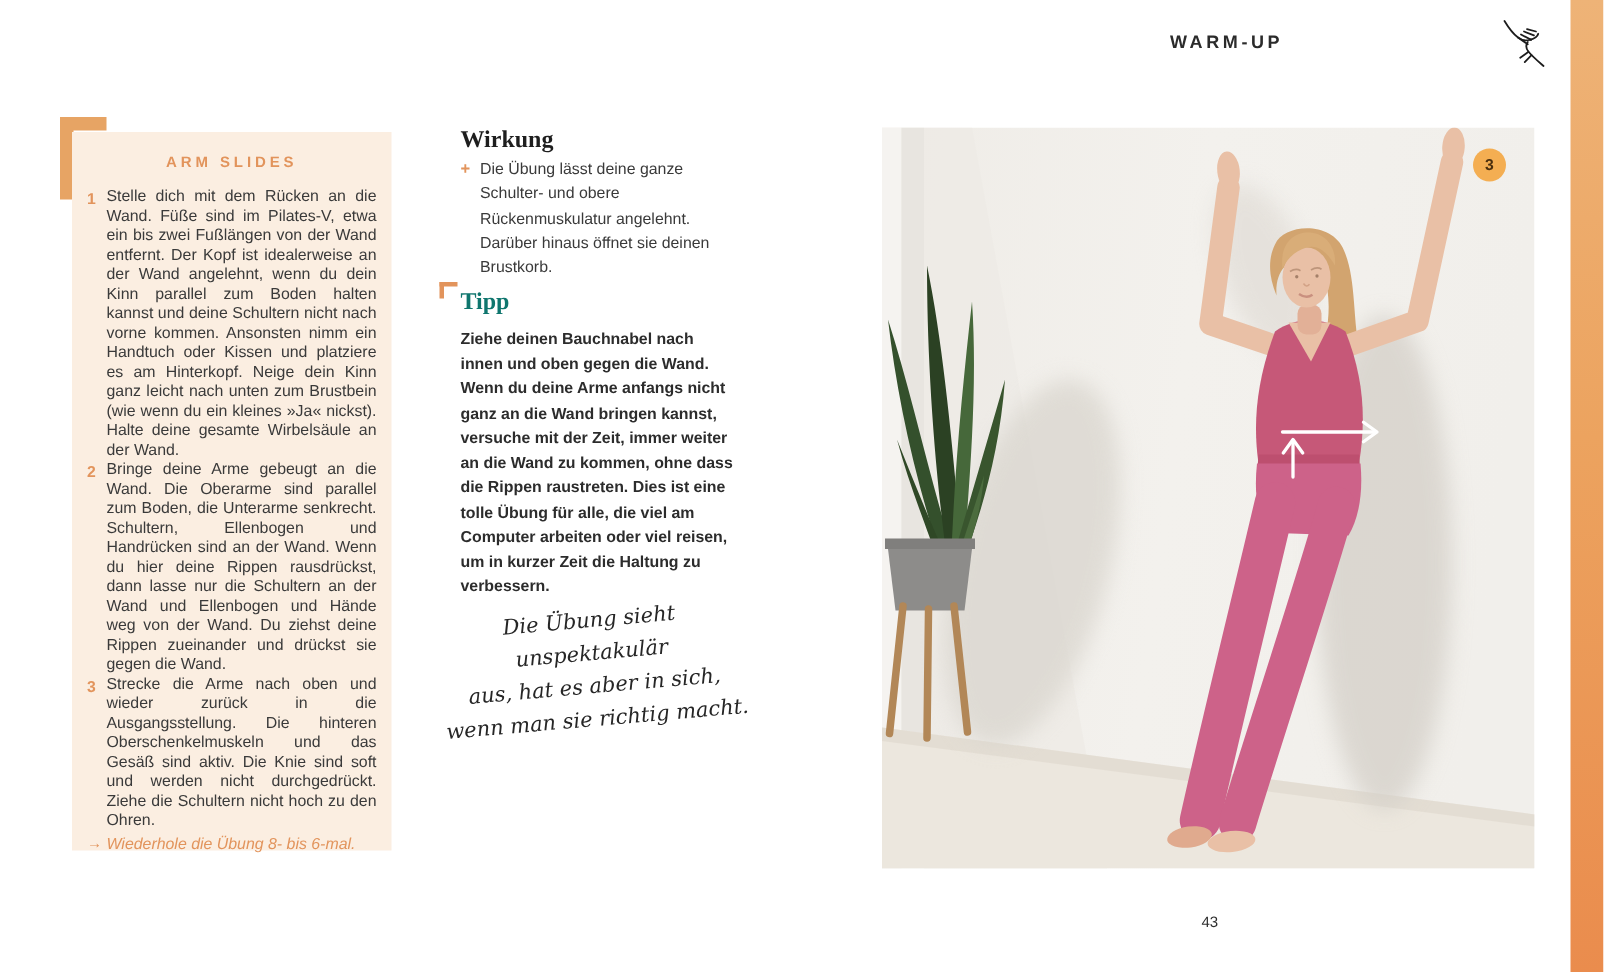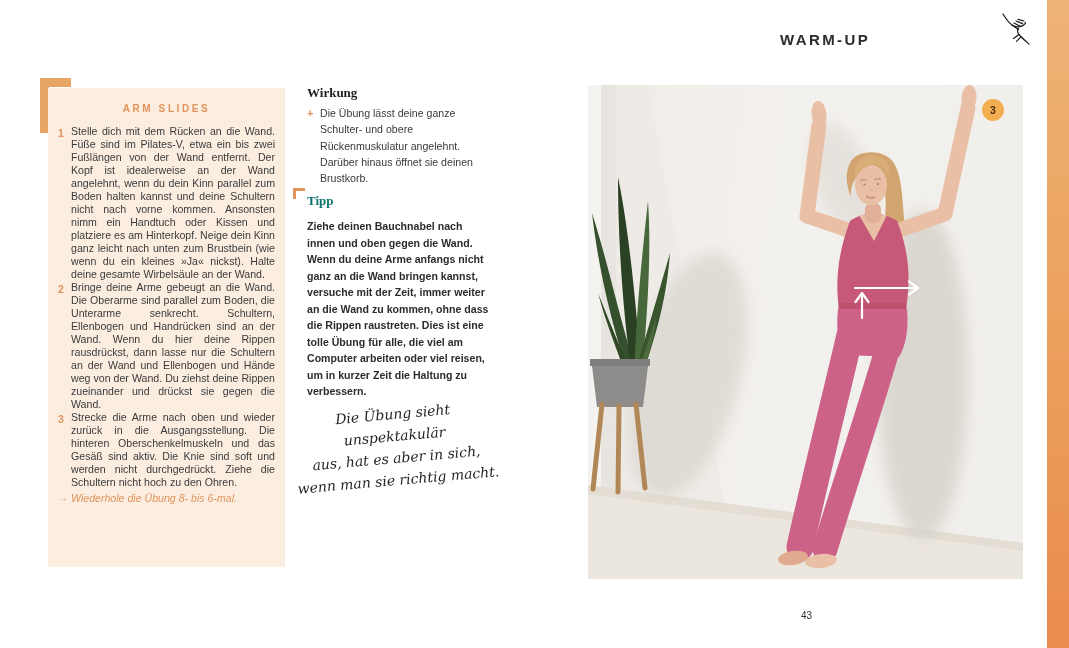--- a/index.html
+++ b/index.html
@@ -4,36 +4,36 @@
 <style>
   html,body{margin:0;padding:0;}
   body{
     width:1069px;height:648px;position:relative;overflow:hidden;
     background:#ffffff;
     font-family:"Liberation Sans", sans-serif;
     -webkit-font-smoothing:antialiased;
   }
   
   .section-label{
-    position:absolute;left:780px;top:31px;
-    font-size:15px;font-weight:bold;letter-spacing:2.4px;color:#2b2b2b;
+    position:absolute;left:780px;top:21px;
+    font-size:12px;font-weight:bold;letter-spacing:2.4px;color:#2b2b2b;
   }
   .hands-icon{position:absolute;left:1000px;top:12px;width:32px;height:34px;}
   
   .edge-bar{
     position:absolute;left:1047px;top:0;width:22px;height:648px;
     background:linear-gradient(180deg,#eeb377 0%,#eca35f 45%,#ea8c4d 100%);
   }
   
   .corner-bracket{
     position:absolute;left:40px;top:78px;width:22px;height:46px;
     border-left:9px solid #e7a464;border-top:9px solid #e7a464;
   }
   .exercise-box{
-    position:absolute;left:48px;top:88px;width:237px;height:479px;
+    position:absolute;left:48px;top:88px;width:213px;height:479px;
     background:#fbeee1;box-sizing:border-box;padding:9px 10px 8px 10px;
   }
   .exercise-title{
     text-align:center;color:#e2945c;font-size:10px;font-weight:bold;
     letter-spacing:2.6px;margin:6px 0 11px 0;
   }
   .step{display:flex;margin:0 0 0 0;}
   .step-num{
     flex:none;width:13px;color:#e2945c;font-weight:bold;
     font-size:10.5px;line-height:16.2px;
@@ -43,21 +43,21 @@
     font-size:10.6px;line-height:13px;
   }
   .repeat-line{
     display:flex;margin-top:1px;
     color:#e2945c;font-style:italic;font-size:10.6px;line-height:16.2px;
   }
   .repeat-arrow{flex:none;width:13px;font-style:normal;font-size:10px;}
   
   .wirkung-heading,.tipp-heading{
     position:absolute;font-family:"Liberation Serif", serif;
-    font-weight:bold;font-size:13px;color:#1e1e1e;
+    font-weight:bold;font-size:16px;color:#1e1e1e;
   }
   .wirkung-heading{left:307px;top:85px;}
   .wirkung-para{
     position:absolute;left:307px;top:105px;width:172px;display:flex;
   }
   .plus-bullet{flex:none;width:13px;color:#e2945c;font-weight:bold;font-size:11px;line-height:16.3px;}
   .wirkung-text{flex:auto;color:#3a3a3a;font-size:10.6px;line-height:16.3px;}
   .tipp-bracket{
     position:absolute;left:293px;top:188px;width:9px;height:8px;
     border-left:3px solid #e2945c;border-top:3px solid #e2945c;

